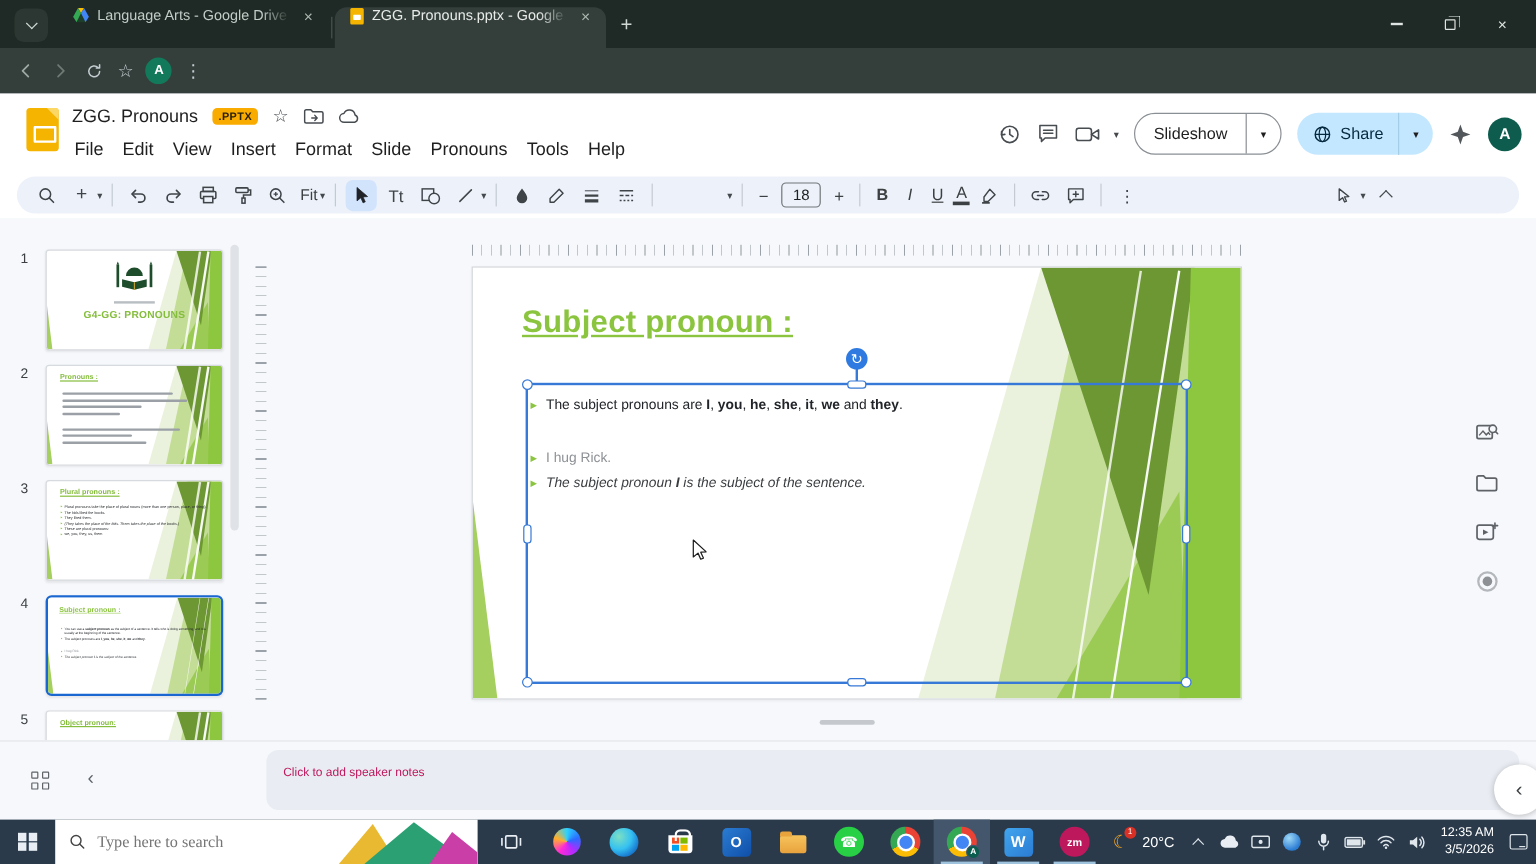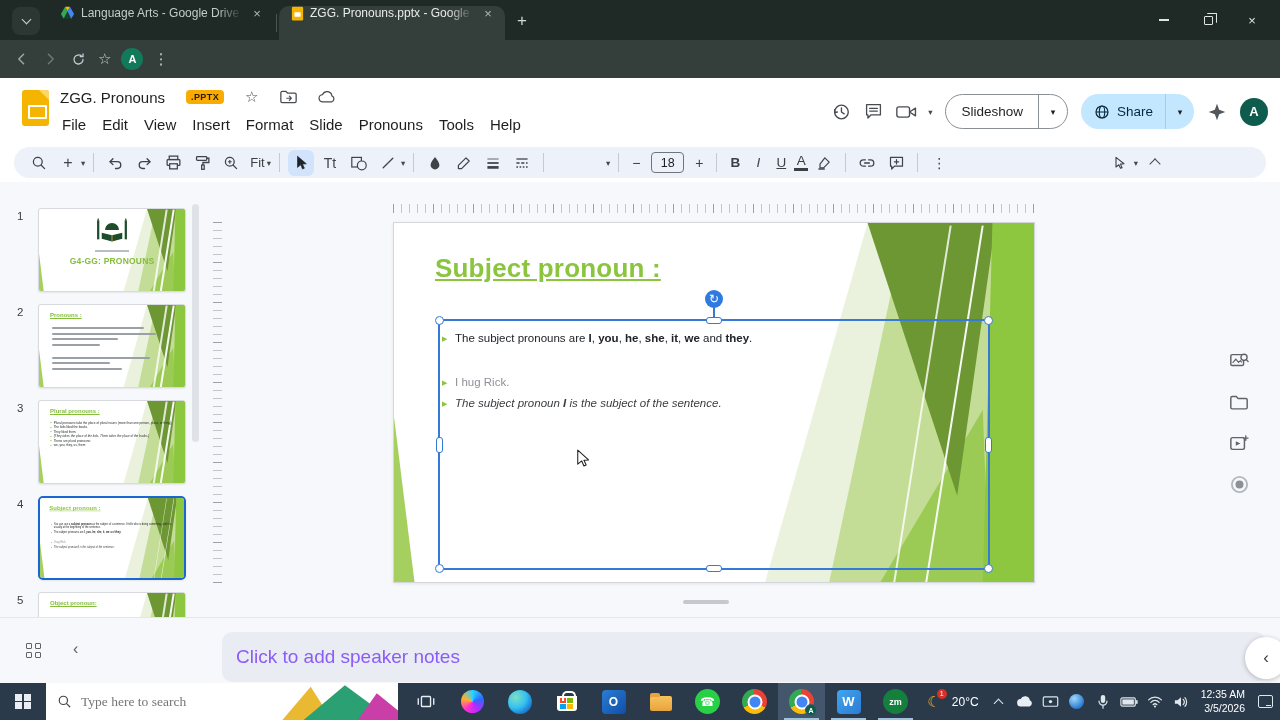--- a/index.html
+++ b/index.html
@@ -29,21 +29,21 @@
 .ub-right{display:flex;align-items:center;gap:10px;margin:0 6px}
 .ustar{font-size:15px;color:#c6cdd2}
 .uavatar{width:22px;height:22px;border-radius:50%;background:#13795b;color:#fff;font-size:11px;font-weight:bold;display:flex;align-items:center;justify-content:center}
 .kebab{font-size:15px;color:#c6cdd2}
 
 
 #appheader{position:absolute;top:78px;left:0;right:0;height:67px;background:#fff}
 .slogo{position:absolute;left:22px;top:12px;width:27px;height:36px;background:#f4b400;border-radius:3px}
 .slogo:before{content:"";position:absolute;left:6px;top:15px;width:15px;height:10px;border:2.5px solid #fff;border-radius:1px}
 .slogo:after{content:"";position:absolute;right:0;top:0;border:5px solid #fbd766;border-left-color:transparent;border-bottom-color:transparent;border-radius:0 3px 0 0}
-.title-row{position:absolute;left:60px;top:10px;display:flex;align-items:center;gap:21px}
+.title-row{position:absolute;left:60px;top:10px;display:flex;align-items:center;gap:12px}
 .doctitle{font-size:15px;color:#1f1f1f}
 .badge{background:#f9ab00;color:#272008;font-size:9px;font-weight:bold;letter-spacing:.4px;padding:2px 5px;border-radius:4px}
 .hic{color:#474c51;font-size:15px;display:flex;align-items:center}
 .menu-row{position:absolute;left:54px;top:35px;display:flex}
 .mi{font-size:15px;color:#1f1f1f;padding:3px 8px;border-radius:4px}
 .hdr-right{position:absolute;right:12px;top:0;height:100%;display:flex;align-items:center;gap:13px}
 .pillbtn{height:35px;border:1px solid #8a8f94;border-radius:18px;display:flex;align-items:center;background:#fff}
 .pill-label{padding:0 15px;font-size:13.5px;color:#1f1f1f}
 .pill-div{width:1px;height:100%;background:#8a8f94}
 .pill-caret{width:28px;text-align:center;font-size:9px;color:#1f1f1f}
@@ -124,21 +124,21 @@
 .bars b{display:block;height:2px;background:#9aa0a6;border-radius:1px;margin-bottom:3.5px}
 .t3body{position:absolute;left:11px;top:20px;width:423px;transform:scale(.31);transform-origin:0 0;z-index:3}
 .t3row{display:flex;font-size:10px;line-height:1.25;color:#27292c;margin-bottom:2px}
 .t3row .mk{width:12px;font-size:6px;padding-top:2px}
 
 
 #notesbar{position:absolute;top:617px;left:0;right:0;height:66px;background:#f6f8fb;border-top:1px solid #e3e6ea}
 .gridic{position:absolute;left:26px;top:25px;width:15px;height:15px;display:grid;grid-template-columns:6px 6px;grid-template-rows:6px 6px;gap:2.5px}
 .gridic s{border:1.6px solid #5f6368;border-radius:1px}
 .chev{position:absolute;left:73px;top:22px;font-size:16px;color:#5f6368}
-.npill{position:absolute;left:222px;right:14px;top:14px;height:50px;background:#e9edf3;border-radius:10px;padding:14px;font-size:19px;color:#8b5cf6}
+.npill{position:absolute;left:222px;right:14px;top:7px;height:50px;background:#e9edf3;border-radius:10px;padding:14px;font-size:10px;color:#be185d}
 #backfab{position:absolute;right:-7px;top:637px;width:42px;height:42px;border-radius:50%;background:#fff;box-shadow:0 1px 5px rgba(0,0,0,.25);display:flex;align-items:center;justify-content:center;font-size:17px;color:#3c4043;z-index:20}
 
 
 #taskbar{position:absolute;left:0;top:683px;right:0;height:37px;background:#2a3a4b;display:flex;align-items:stretch;color:#e8eef4;z-index:30}
 .tstart{width:46px;display:flex;align-items:center;justify-content:center}
 .winlogo{display:grid;grid-template-columns:7px 7px;grid-template-rows:7px 7px;gap:1.5px}
 .winlogo s{background:#e8eef4}
 .tsearchbox{width:352px;background:#fff;display:flex;align-items:center;padding-left:11px;gap:9px;position:relative;overflow:hidden}
 .tsi{border:none;outline:none;font-size:13.5px;width:180px;color:#5f6368;background:transparent;font-family:Liberation Serif, serif}
 .sart{position:absolute;right:0;top:0;width:118px;height:100%}
@@ -149,21 +149,21 @@
 .tapps{display:flex;align-items:center;margin-left:4px}
 .tapp{width:47px;height:37px;display:flex;align-items:center;justify-content:center;position:relative}
 .tapp.running:after{content:"";position:absolute;bottom:0;left:6px;right:6px;height:2px;background:#9fc3dc}
 .tapp.activeapp{background:#43566b}
 .pb{position:absolute;right:8px;bottom:4px;width:12px;height:12px;border-radius:50%;background:#0b5d4e;color:#fff;font-size:7px;font-weight:bold;display:flex;align-items:center;justify-content:center;border:1.5px solid #43566b}
 .cicon{width:25px;height:25px;border-radius:50%;background:conic-gradient(#ea4335 0 120deg,#fbbc05 120deg 240deg,#34a853 240deg 360deg);position:relative}
 .cicon:after{content:"";position:absolute;left:50%;top:50%;width:11px;height:11px;transform:translate(-50%,-50%);background:#4285f4;border:2.5px solid #fff;border-radius:50%}
 .edgeicon{width:24px;height:24px;border-radius:50%;background:radial-gradient(circle at 32% 30%,#7de0c3,#35c1f1 45%,#1b7fd4 72%,#114f8a)}
 .copilot{width:23px;height:23px;border-radius:50%;background:conic-gradient(#2bd2ff,#2b6bff,#b02bff,#ff2bd6,#ffb02b,#2bd2ff)}
 .wordicon{width:24px;height:24px;border-radius:4px;background:linear-gradient(135deg,#41a5ee,#2b7cd3);color:#fff;font-weight:bold;font-size:13px;display:flex;align-items:center;justify-content:center}
-.zmicon{width:25px;height:25px;border-radius:50%;background:#15803d;color:#fff;font-weight:bold;font-size:9px;display:flex;align-items:center;justify-content:center}
+.zmicon{width:25px;height:25px;border-radius:50%;background:#be185d;color:#fff;font-weight:bold;font-size:9px;display:flex;align-items:center;justify-content:center}
 .olicon{width:24px;height:24px;border-radius:4px;background:linear-gradient(135deg,#2b7cd3,#0f4fa8);color:#fff;font-weight:bold;font-size:12px;display:flex;align-items:center;justify-content:center}
 .waicon{width:25px;height:25px;border-radius:50%;background:#27d045;color:#fff;font-size:12px;display:flex;align-items:center;justify-content:center}
 .folder{width:22px;height:15px;background:linear-gradient(#f7c35c,#e8a33d);border-radius:2px;position:relative;margin-top:3px}
 .folder:before{content:"";position:absolute;left:0;top:-3px;width:10px;height:4px;background:#e8a33d;border-radius:2px 2px 0 0}
 .storeic{width:20px;height:15px;background:#fff;border-radius:0 0 3px 3px;position:relative;margin-top:4px;display:grid;place-content:center;grid-template-columns:6px 6px;grid-template-rows:5px 5px;gap:1px}
 .storeic:before{content:"";position:absolute;left:5px;top:-5px;width:10px;height:8px;border:2px solid #fff;border-bottom:none;border-radius:5px 5px 0 0}
 .storeic s:nth-child(1){background:#f25022}.storeic s:nth-child(2){background:#7fba00}.storeic s:nth-child(3){background:#00a4ef}.storeic s:nth-child(4){background:#ffb900}
 .tray{margin-left:auto;display:flex;align-items:center;gap:8px;padding-right:6px}
 .moonwrap{position:relative;font-size:15px;color:#f5a623}
 .wbadge{position:absolute;right:-6px;top:-4px;background:#d93025;color:#fff;font-size:7px;width:10px;height:10px;border-radius:50%;display:flex;align-items:center;justify-content:center}

